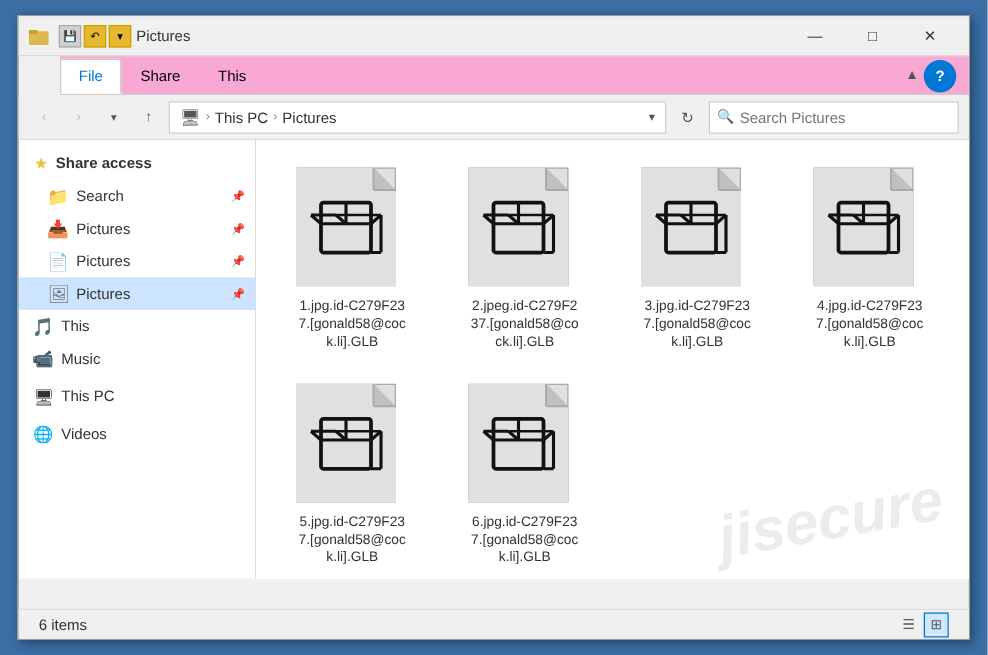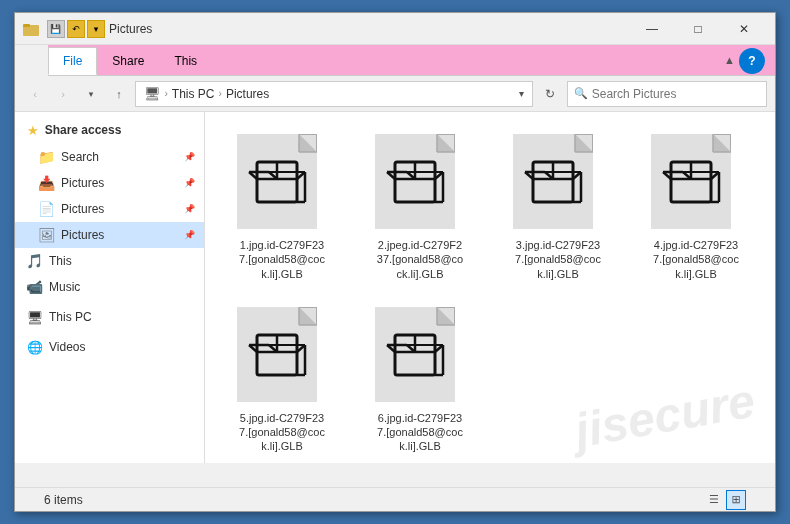--- a/index.html
+++ b/index.html
@@ -187,21 +187,21 @@
       max-width: 120px;
     }
 
     
     .status-bar {
       height: 24px;
       background: #f0f0f0;
       border-top: 1px solid #ddd;
       display: flex;
       align-items: center;
-      padding: 0 29px;
+      padding: 0 16px;
       font-size: 12px;
       color: #333;
       flex-shrink: 0;
       margin-top: 24px;
     }
     .status-bar-right {
       margin-left: auto;
       display: flex;
       gap: 2px;
     }

